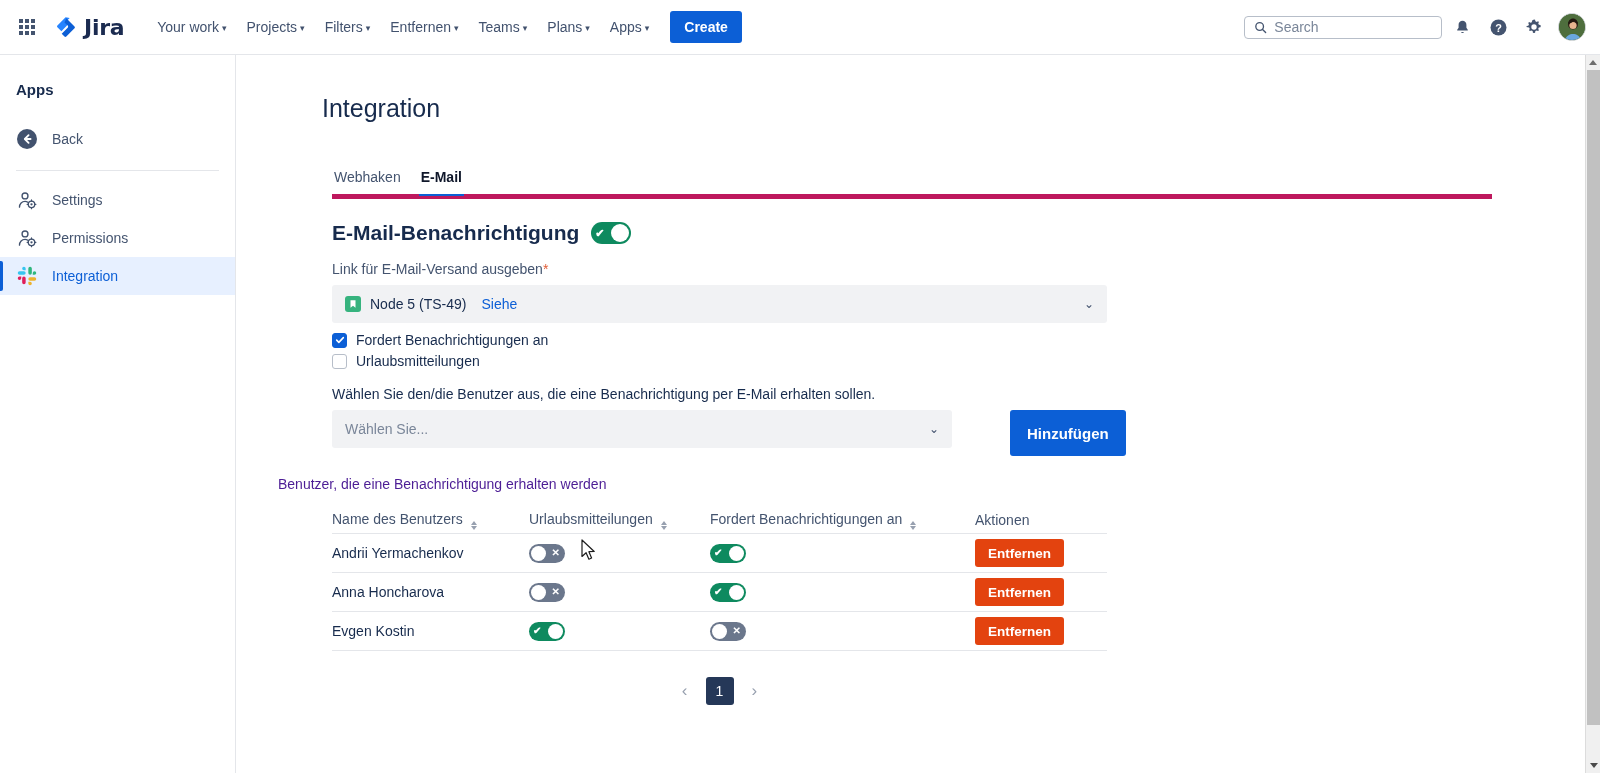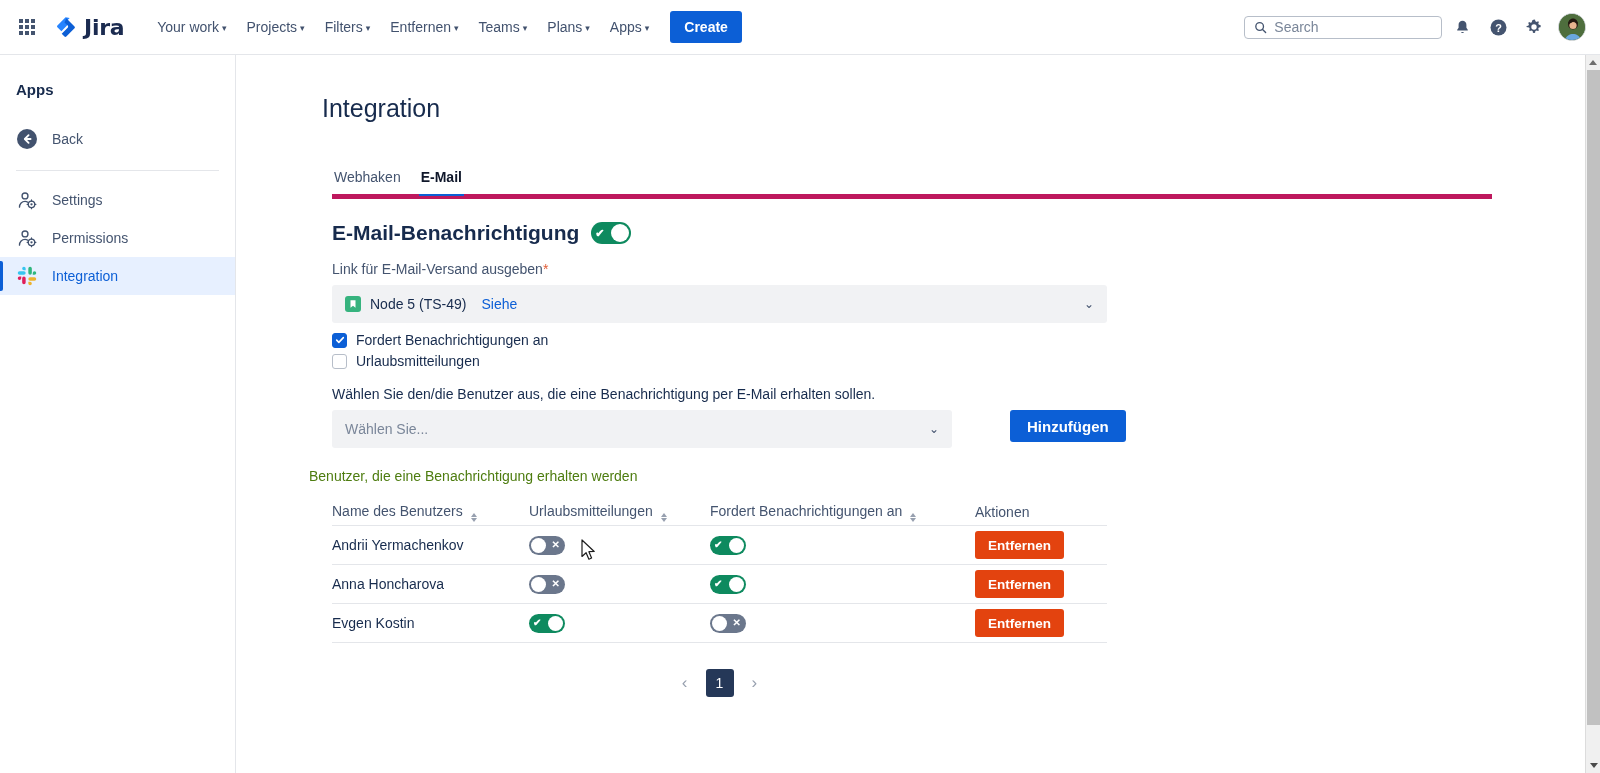--- a/index.html
+++ b/index.html
@@ -170,26 +170,26 @@
   .users-row { margin: 8px 0 0 95px; display: flex; align-items: flex-start; gap: 0; }
   .users-select {
     width: 620px; height: 38px; background: #f1f2f4; border-radius: 3px;
     display: flex; align-items: center; padding: 0 13px;
     font-size: 14px; color: #7a8699; cursor: pointer;
   }
   .users-select .chev { margin-left: auto; color: #44546f; font-size: 12px; }
   .add-btn {
     margin-left: 58px; background: #0c5fd6; color: #ffffff;
     font-size: 15px; font-weight: 700; border: none; border-radius: 3px;
-    padding: 0 17px; height: 32px; cursor: pointer;
+    padding: 0 17px; height: 46px; cursor: pointer;
     font-family: "Liberation Sans", sans-serif;
   }
 
   .table-caption {
-    margin: 20px 0 0 72px; font-size: 14px; color: #4d7c0f;
+    margin: 20px 0 0 41px; font-size: 14px; color: #4c1d95;
   }
 
   .tbl { margin: 14px 0 0 95px; width: 775px; font-size: 14px; }
   .tbl-head {
     display: flex; align-items: center; height: 28px;
     border-bottom: 1px solid #e4e6ea; color: #44546f;
   }
   .tbl-row {
     display: flex; align-items: center; height: 39px;
     border-bottom: 1px solid #e4e6ea; color: #172b4d;

